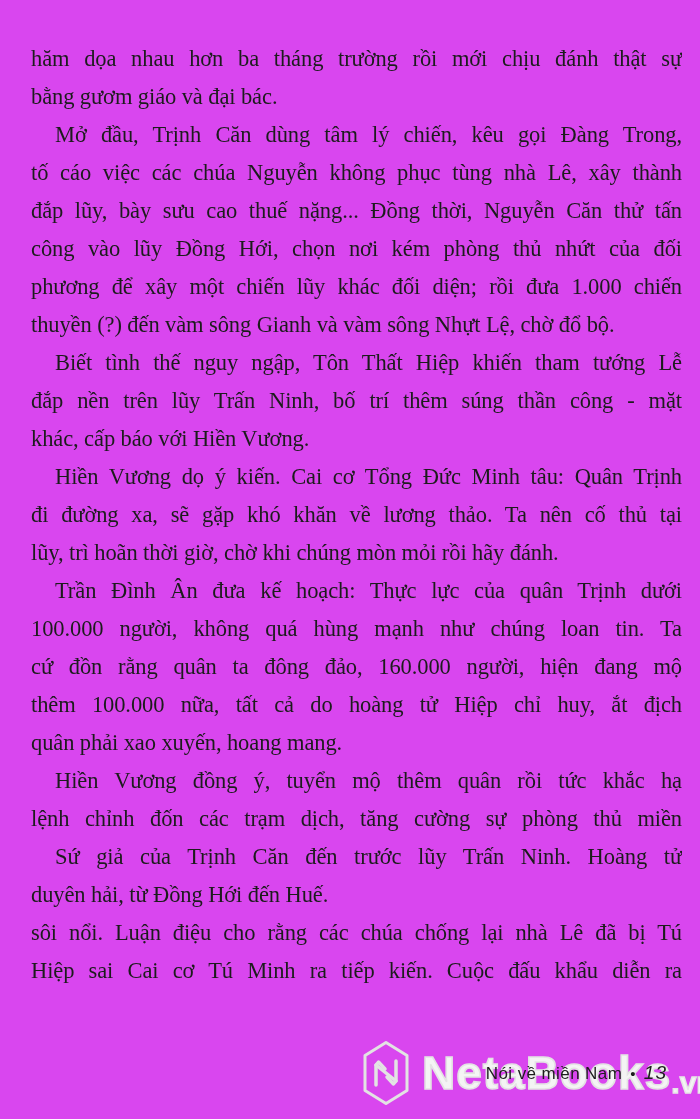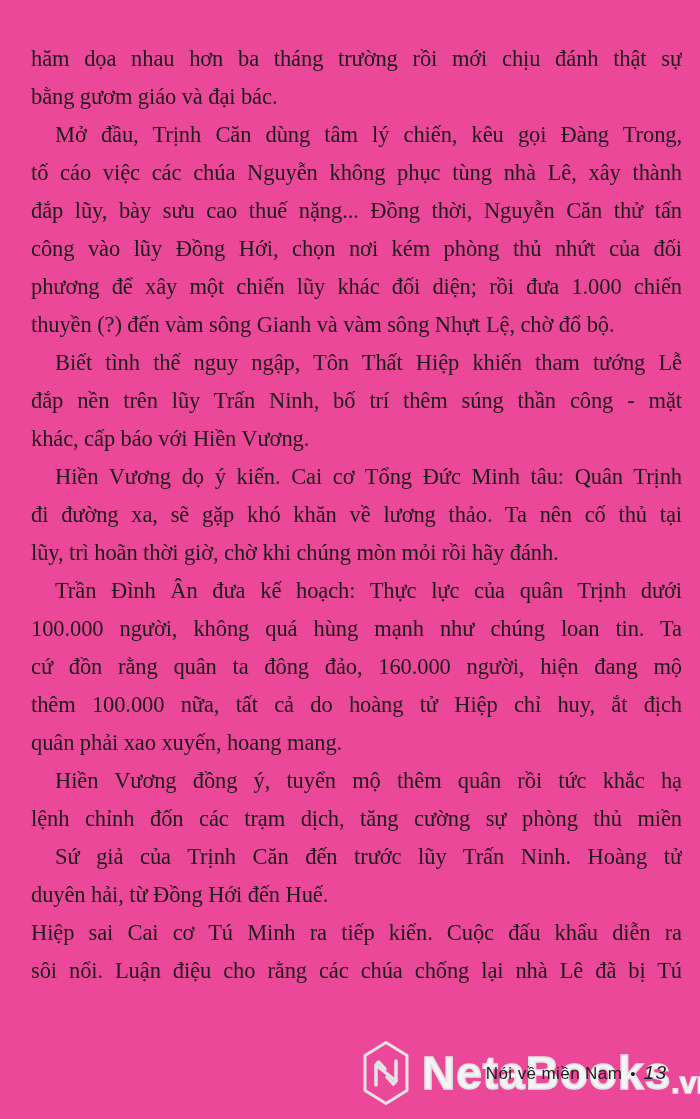--- a/index.html
+++ b/index.html
@@ -4,21 +4,21 @@
 <style>
   html, body {
     margin: 0;
     padding: 0;
     background: #ffffff;
   }
   .page {
     position: relative;
     width: 700px;
     height: 1119px;
-    background: #ec4899;
+    background: #d946ef;
     overflow: hidden;
     font-family: "Liberation Serif", serif;
   }
   .page-text {
     position: absolute;
     left: 31px;
     right: 18px;
     top: 40px;
     color: #1c1c1c;
     font-size: 22.5px;
@@ -114,22 +114,22 @@
     <div class="line para-end">lũy, trì hoãn thời giờ, chờ khi chúng mòn mỏi rồi hãy đánh.</div>
     <div class="line indent">Trần Đình Ân đưa kế hoạch: Thực lực của quân Trịnh dưới</div>
     <div class="line">100.000 người, không quá hùng mạnh như chúng loan tin. Ta</div>
     <div class="line">cứ đồn rằng quân ta đông đảo, 160.000 người, hiện đang mộ</div>
     <div class="line">thêm 100.000 nữa, tất cả do hoàng tử Hiệp chỉ huy, ắt địch</div>
     <div class="line para-end">quân phải xao xuyến, hoang mang.</div>
     <div class="line indent">Hiền Vương đồng ý, tuyển mộ thêm quân rồi tức khắc hạ</div>
     <div class="line">lệnh chỉnh đốn các trạm dịch, tăng cường sự phòng thủ miền</div>
     <div class="line indent">Sứ giả của Trịnh Căn đến trước lũy Trấn Ninh. Hoàng tử</div>
     <div class="line para-end">duyên hải, từ Đồng Hới đến Huế.</div>
+    <div class="line">sôi nổi. Luận điệu cho rằng các chúa chống lại nhà Lê đã bị Tú</div>
     <div class="line">Hiệp sai Cai cơ Tú Minh ra tiếp kiến. Cuộc đấu khẩu diễn ra</div>
-    <div class="line">sôi nổi. Luận điệu cho rằng các chúa chống lại nhà Lê đã bị Tú</div>
   </div>
 
   <div class="watermark">
     <svg class="wm-logo" viewBox="0 0 48 66" fill="none" xmlns="http://www.w3.org/2000/svg">
       <path d="M24 2.5 L45 15.5 L45 50.5 L24 63.5 L3 50.5 L3 15.5 Z" stroke="#e3e3e3" stroke-width="3" stroke-linejoin="round" fill="none"></path>
       <path d="M14 45 L14 25 L16.5 22 L23 29" stroke="#e3e3e3" stroke-width="3.5" stroke-linecap="round" stroke-linejoin="round" fill="none"></path>
       <path d="M34 21 L34 41 L31.5 44 L25 37" stroke="#e3e3e3" stroke-width="3.5" stroke-linecap="round" stroke-linejoin="round" fill="none"></path>
       <path d="M14 25 L34 41" stroke="#e3e3e3" stroke-width="3.5" stroke-linecap="round" fill="none"></path>
     </svg>
     <span class="wm-text">NetaBooks</span>

